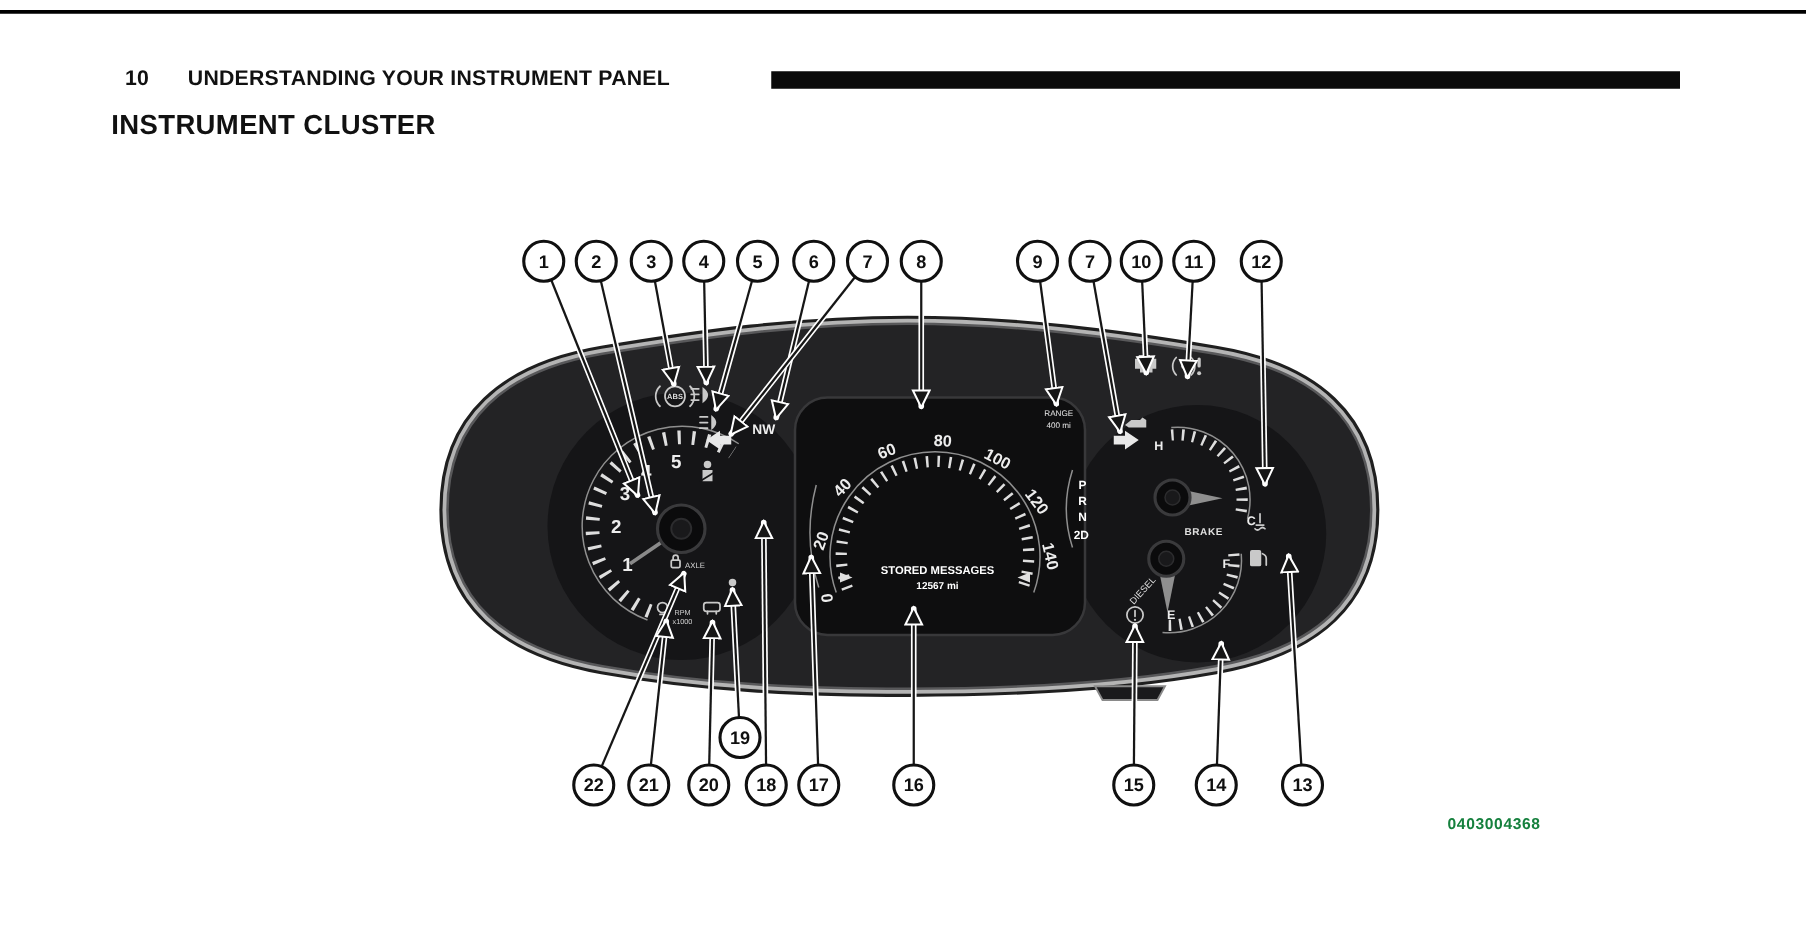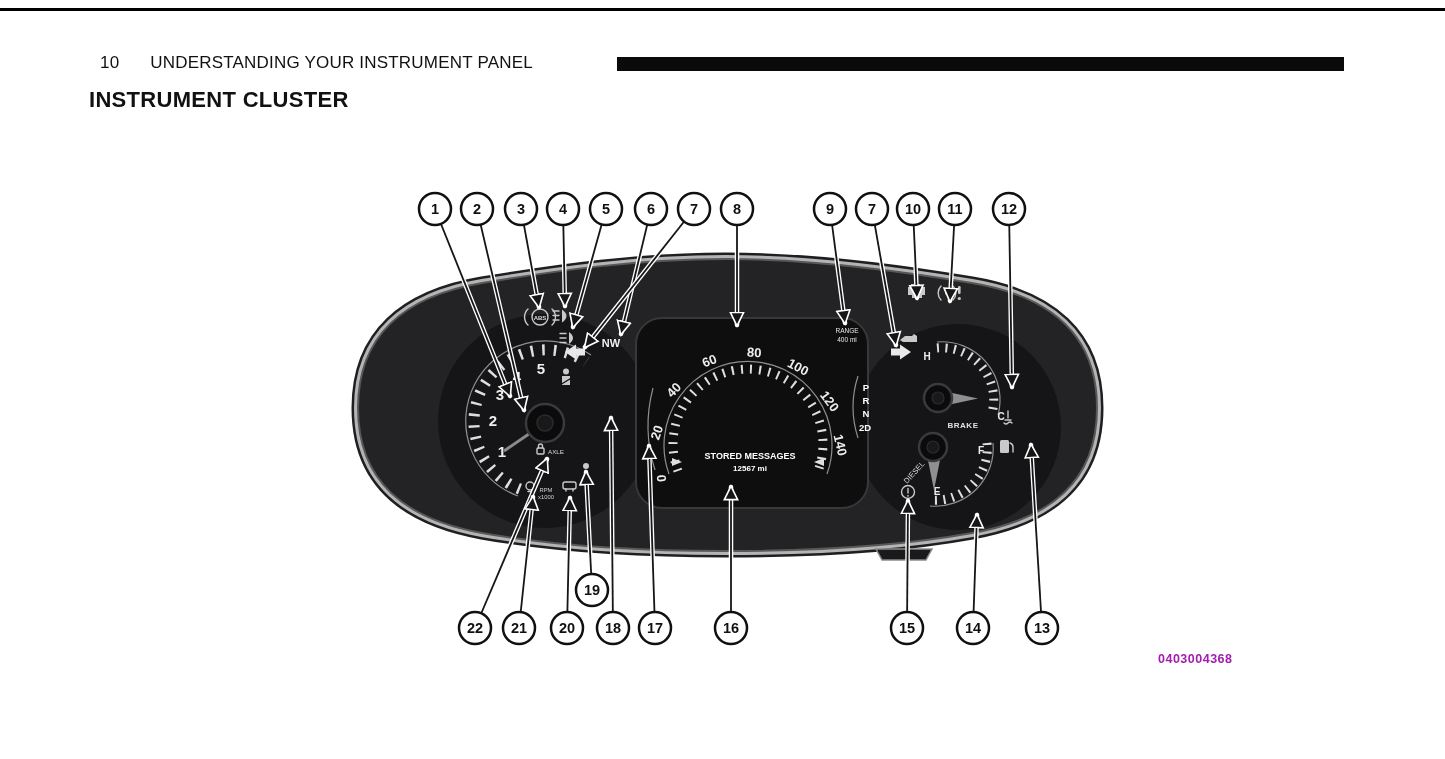--- a/index.html
+++ b/index.html
@@ -1,23 +1,23 @@
 <!DOCTYPE html>
 <html><head>
 <meta charset="utf-8">
 <style>
   html,body{margin:0;padding:0;background:#ffffff;}
   .page{position:relative;width:1445px;height:759px;overflow:hidden;background:#ffffff;
         font-family:"Liberation Sans",sans-serif;color:#111;}
   .top-rule{position:absolute;left:0;top:8px;width:1445px;height:3px;background:#000;}
-  .header{position:absolute;left:100px;top:53px;font-size:17px;font-weight:normal;letter-spacing:.2px;white-space:nowrap;}
+  .header{position:absolute;left:100px;top:53px;font-size:17px;font-weight:bold;letter-spacing:.2px;white-space:nowrap;}
   .header .pgnum{margin-right:26px;}
   .header-bar{position:absolute;left:617px;top:57px;width:727px;height:14px;background:#0a0a0a;}
   .section-title{position:absolute;left:89px;top:87px;font-size:22px;font-weight:bold;letter-spacing:.3px;}
-  .figure-code{position:absolute;left:1158px;top:652px;font-size:12.5px;font-weight:bold;color:#a21caf;letter-spacing:.5px;}
+  .figure-code{position:absolute;left:1158px;top:652px;font-size:12.5px;font-weight:bold;color:#15803d;letter-spacing:.5px;}
   svg{position:absolute;left:0;top:0;}
   text{font-family:"Liberation Sans",sans-serif;}
   .callout-num{font-size:14.5px;font-weight:bold;fill:#101010;text-anchor:middle;}
   .conn-case{stroke:#ffffff;stroke-width:4.5;fill:none;stroke-linecap:round;}
   .conn{stroke:#161616;stroke-width:1.8;fill:none;marker-end:url(#ah);}
   .tick{fill:none;stroke:#dedede;}
   .thin{fill:none;stroke:#8f8f8f;stroke-width:1.2;}
   .spd{font-size:13px;font-weight:bold;fill:#ededed;text-anchor:middle;}
   .tachn{font-size:15px;font-weight:bold;fill:#ededed;text-anchor:middle;}
   .gearl{font-size:9.5px;font-weight:bold;fill:#ffffff;text-anchor:middle;}

